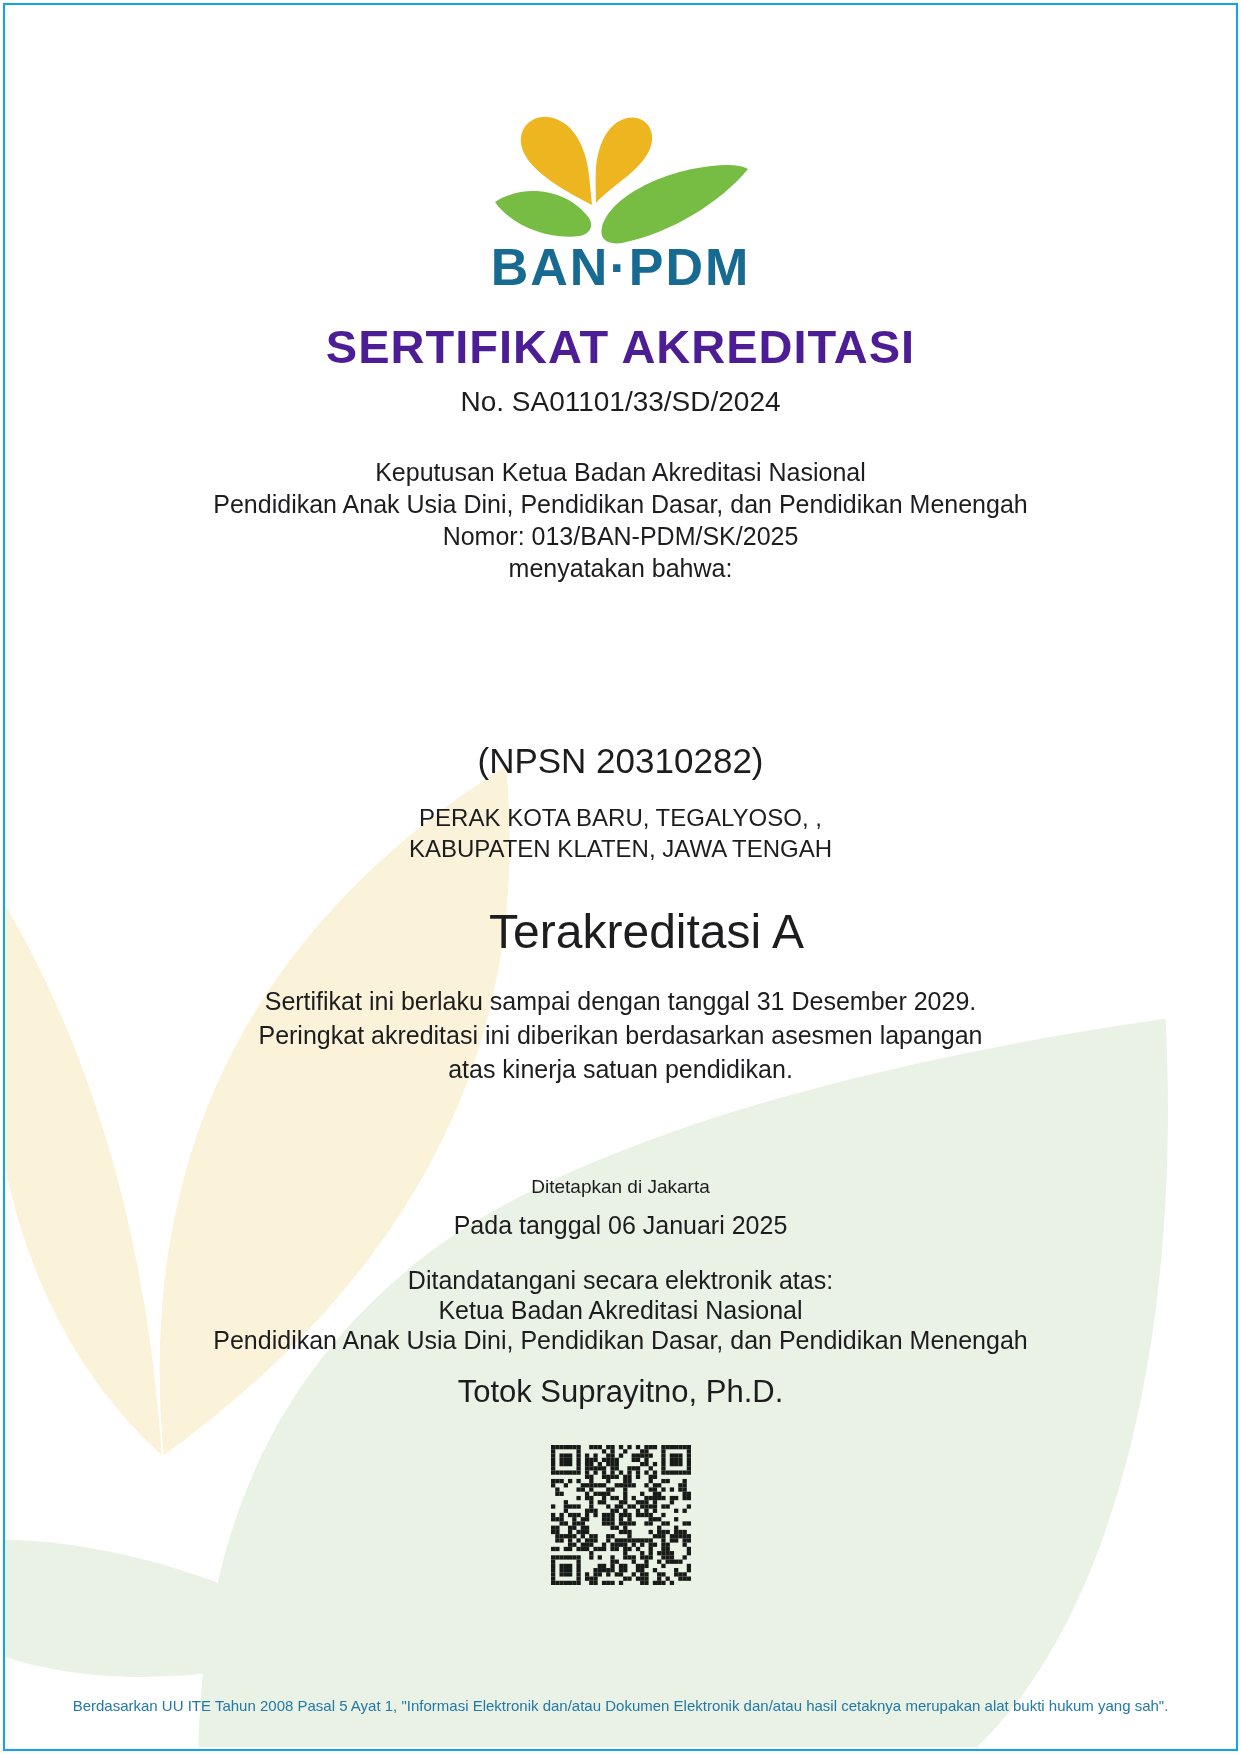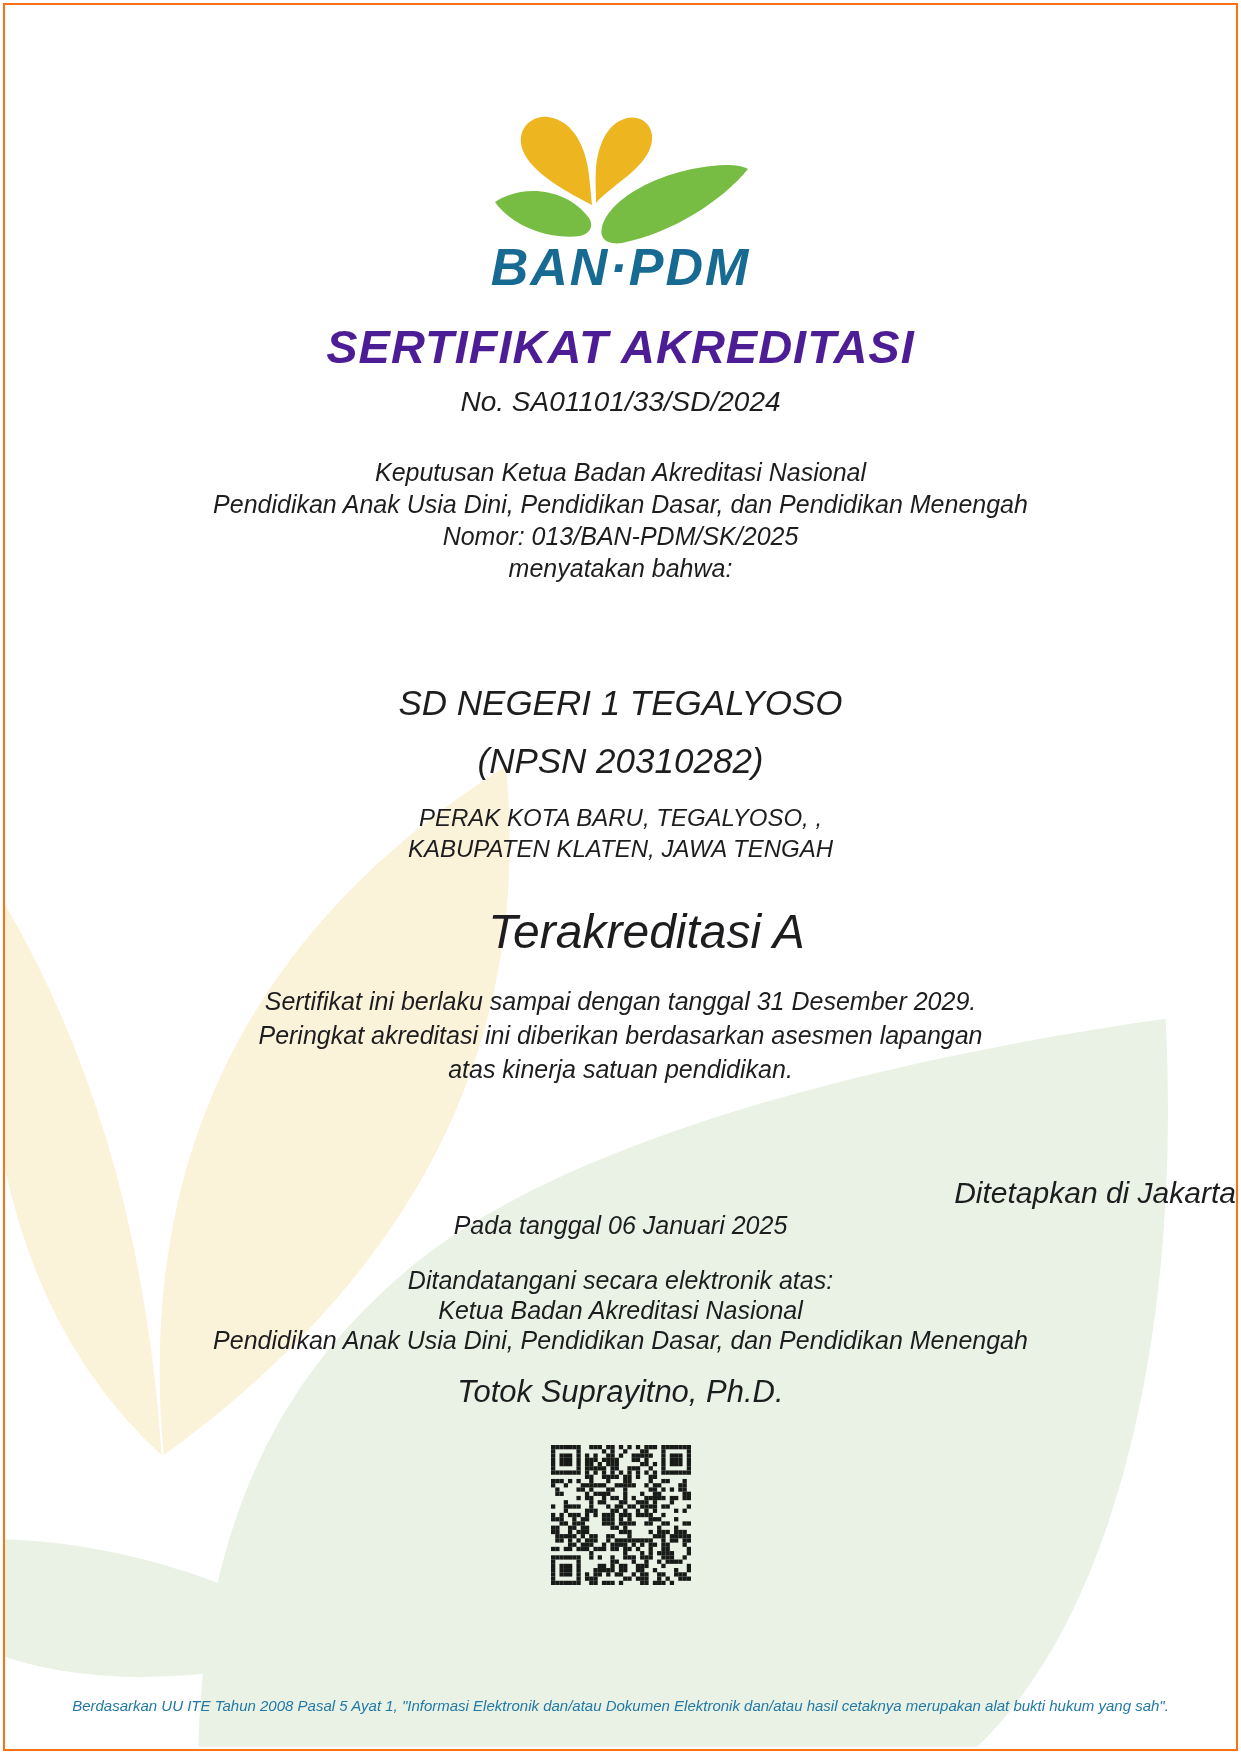--- a/index.html
+++ b/index.html
@@ -3,36 +3,36 @@
 <meta charset="utf-8">
 <style>
   html,body{margin:0;padding:0;}
   body{
     width:1241px;height:1754px;background:#ffffff;
     font-family:"Liberation Sans",sans-serif;color:#1d1d1f;
     position:relative;overflow:hidden;
   }
   .page{
     position:absolute;inset:3px;
-    border:2px solid #f97316;background:#ffffff;font-style:italic;
+    border:2px solid #0ea5e9;background:#ffffff;
   }
   .wm{position:absolute;left:0;top:0;width:100%;height:100%;z-index:0;pointer-events:none;}
   .content{position:absolute;left:0;top:0;width:100%;height:100%;z-index:1;}
   .block{position:absolute;left:0;width:100%;text-align:center;}
   .logo-icon-wrap{position:absolute;top:107px;left:50%;transform:translateX(-50%);}
   .logo-word{top:232px;font-size:52px;font-weight:bold;letter-spacing:2px;color:#176a91;}
   .title{top:314px;font-size:47px;font-weight:bold;color:#4c1d95;letter-spacing:1px;}
   .cert-no{top:381px;font-size:28px;}
   .decree{top:451px;font-size:25px;line-height:32px;}
   .school-name{top:678px;font-size:35px;}
   .npsn{top:736px;font-size:35px;}
   .address{top:797px;font-size:24px;line-height:31px;}
   .grade{top:899px;font-size:48px;padding-left:26px;}
   .validity{top:979px;font-size:25px;line-height:34px;}
-  .place{top:1171px;font-size:30px;text-align:right;}
+  .place{top:1171px;font-size:19px;}
   .date{top:1206px;font-size:25px;}
   .signed{top:1260px;font-size:25px;line-height:30px;}
   .signer-name{top:1369px;font-size:31px;}
   .qr-wrap{position:absolute;top:1440px;left:50%;transform:translateX(-50%);width:140px;height:140px;}
   .footer{top:1692px;font-size:15px;line-height:18px;color:#2279a5;}
   .line{display:block;}
 </style>
 </head>
 <body>
 
@@ -60,21 +60,20 @@
     <div class="block title">SERTIFIKAT AKREDITASI</div>
     <div class="block cert-no">No. SA01101/33/SD/2024</div>
 
     <div class="block decree">
       <span class="line">Keputusan Ketua Badan Akreditasi Nasional</span>
       <span class="line">Pendidikan Anak Usia Dini, Pendidikan Dasar, dan Pendidikan Menengah</span>
       <span class="line">Nomor: 013/BAN-PDM/SK/2025</span>
       <span class="line">menyatakan bahwa:</span>
     </div>
 
-    <div class="block school-name">SD NEGERI 1 TEGALYOSO</div>
     <div class="block npsn">(NPSN 20310282)</div>
     <div class="block address">
       <span class="line">PERAK KOTA BARU, TEGALYOSO, ,</span>
       <span class="line">KABUPATEN KLATEN, JAWA TENGAH</span>
     </div>
 
     <div class="block grade">Terakreditasi A</div>
 
     <div class="block validity">
       <span class="line">Sertifikat ini berlaku sampai dengan tanggal 31 Desember 2029.</span>

